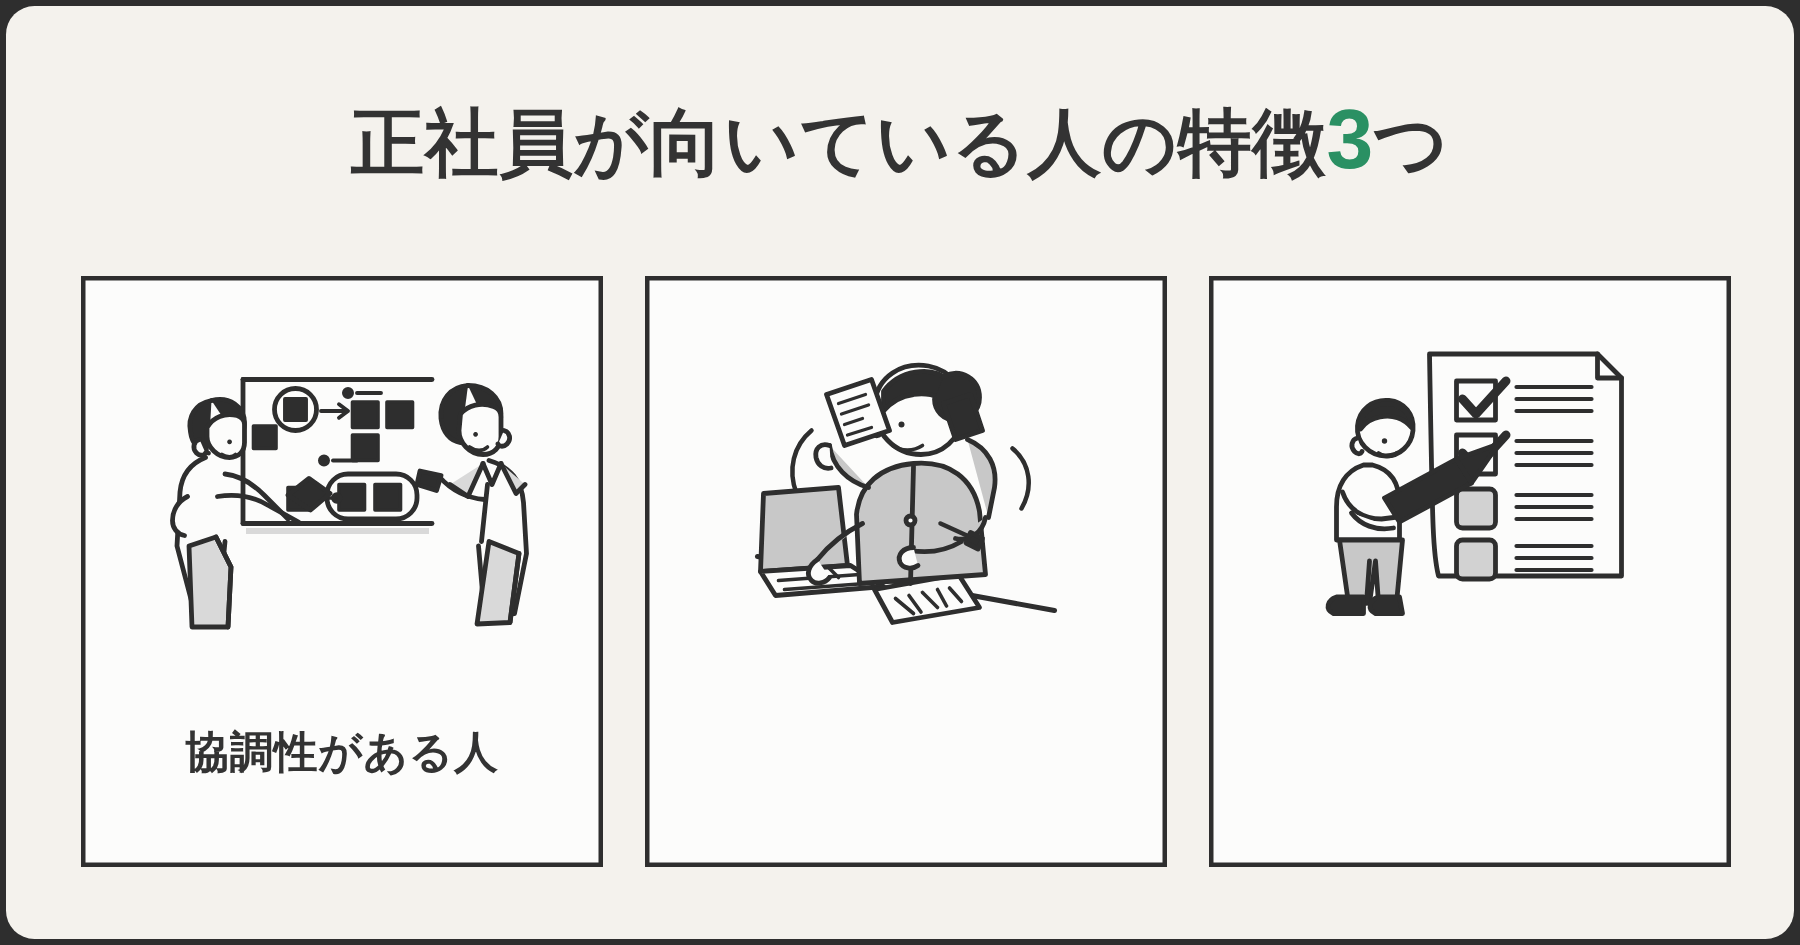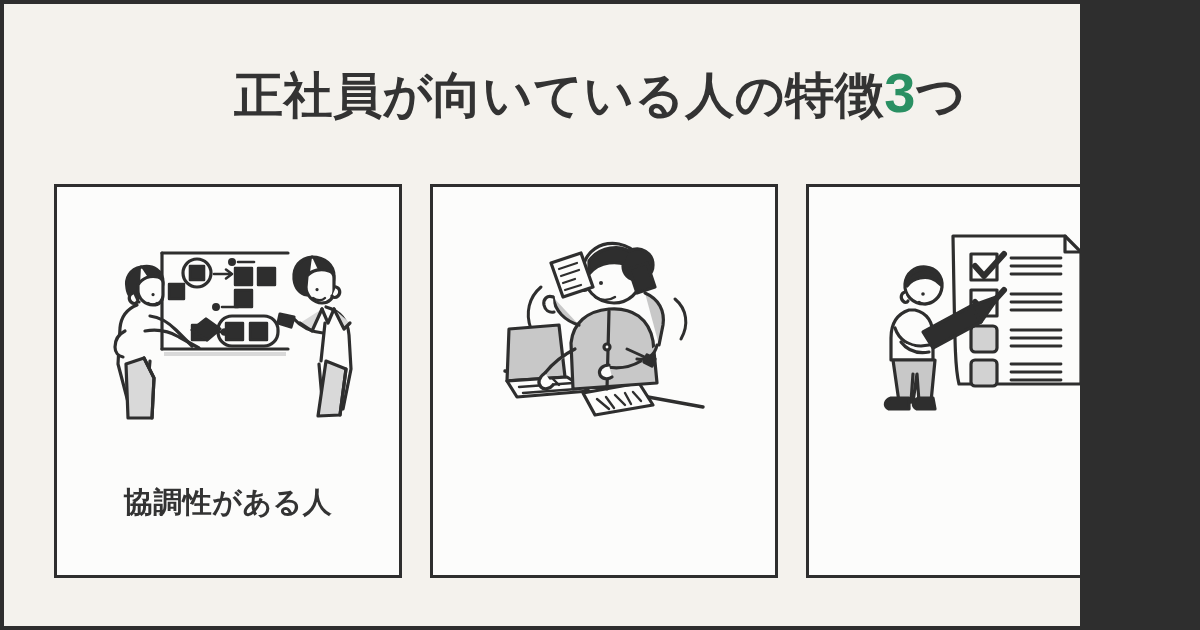--- a/index.html
+++ b/index.html
@@ -10,24 +10,25 @@
     width: 1200px;
     height: 630px;
     overflow: hidden;
     background: #2e2e2e;
     font-family: "Liberation Sans", "DejaVu Sans", sans-serif;
   }
   .poster {
     position: absolute;
     left: 4px;
     top: 4px;
-    width: 1076px;
+    width: 1192px;
     height: 622px;
     background: #f4f2ed;
     overflow: hidden;
+    border-radius: 19px;
   }
   .title-wrap {
     position: absolute;
     left: 0;
     top: 58px;
     width: 1192px;
     text-align: center;
     white-space: nowrap;
   }
   .title {

